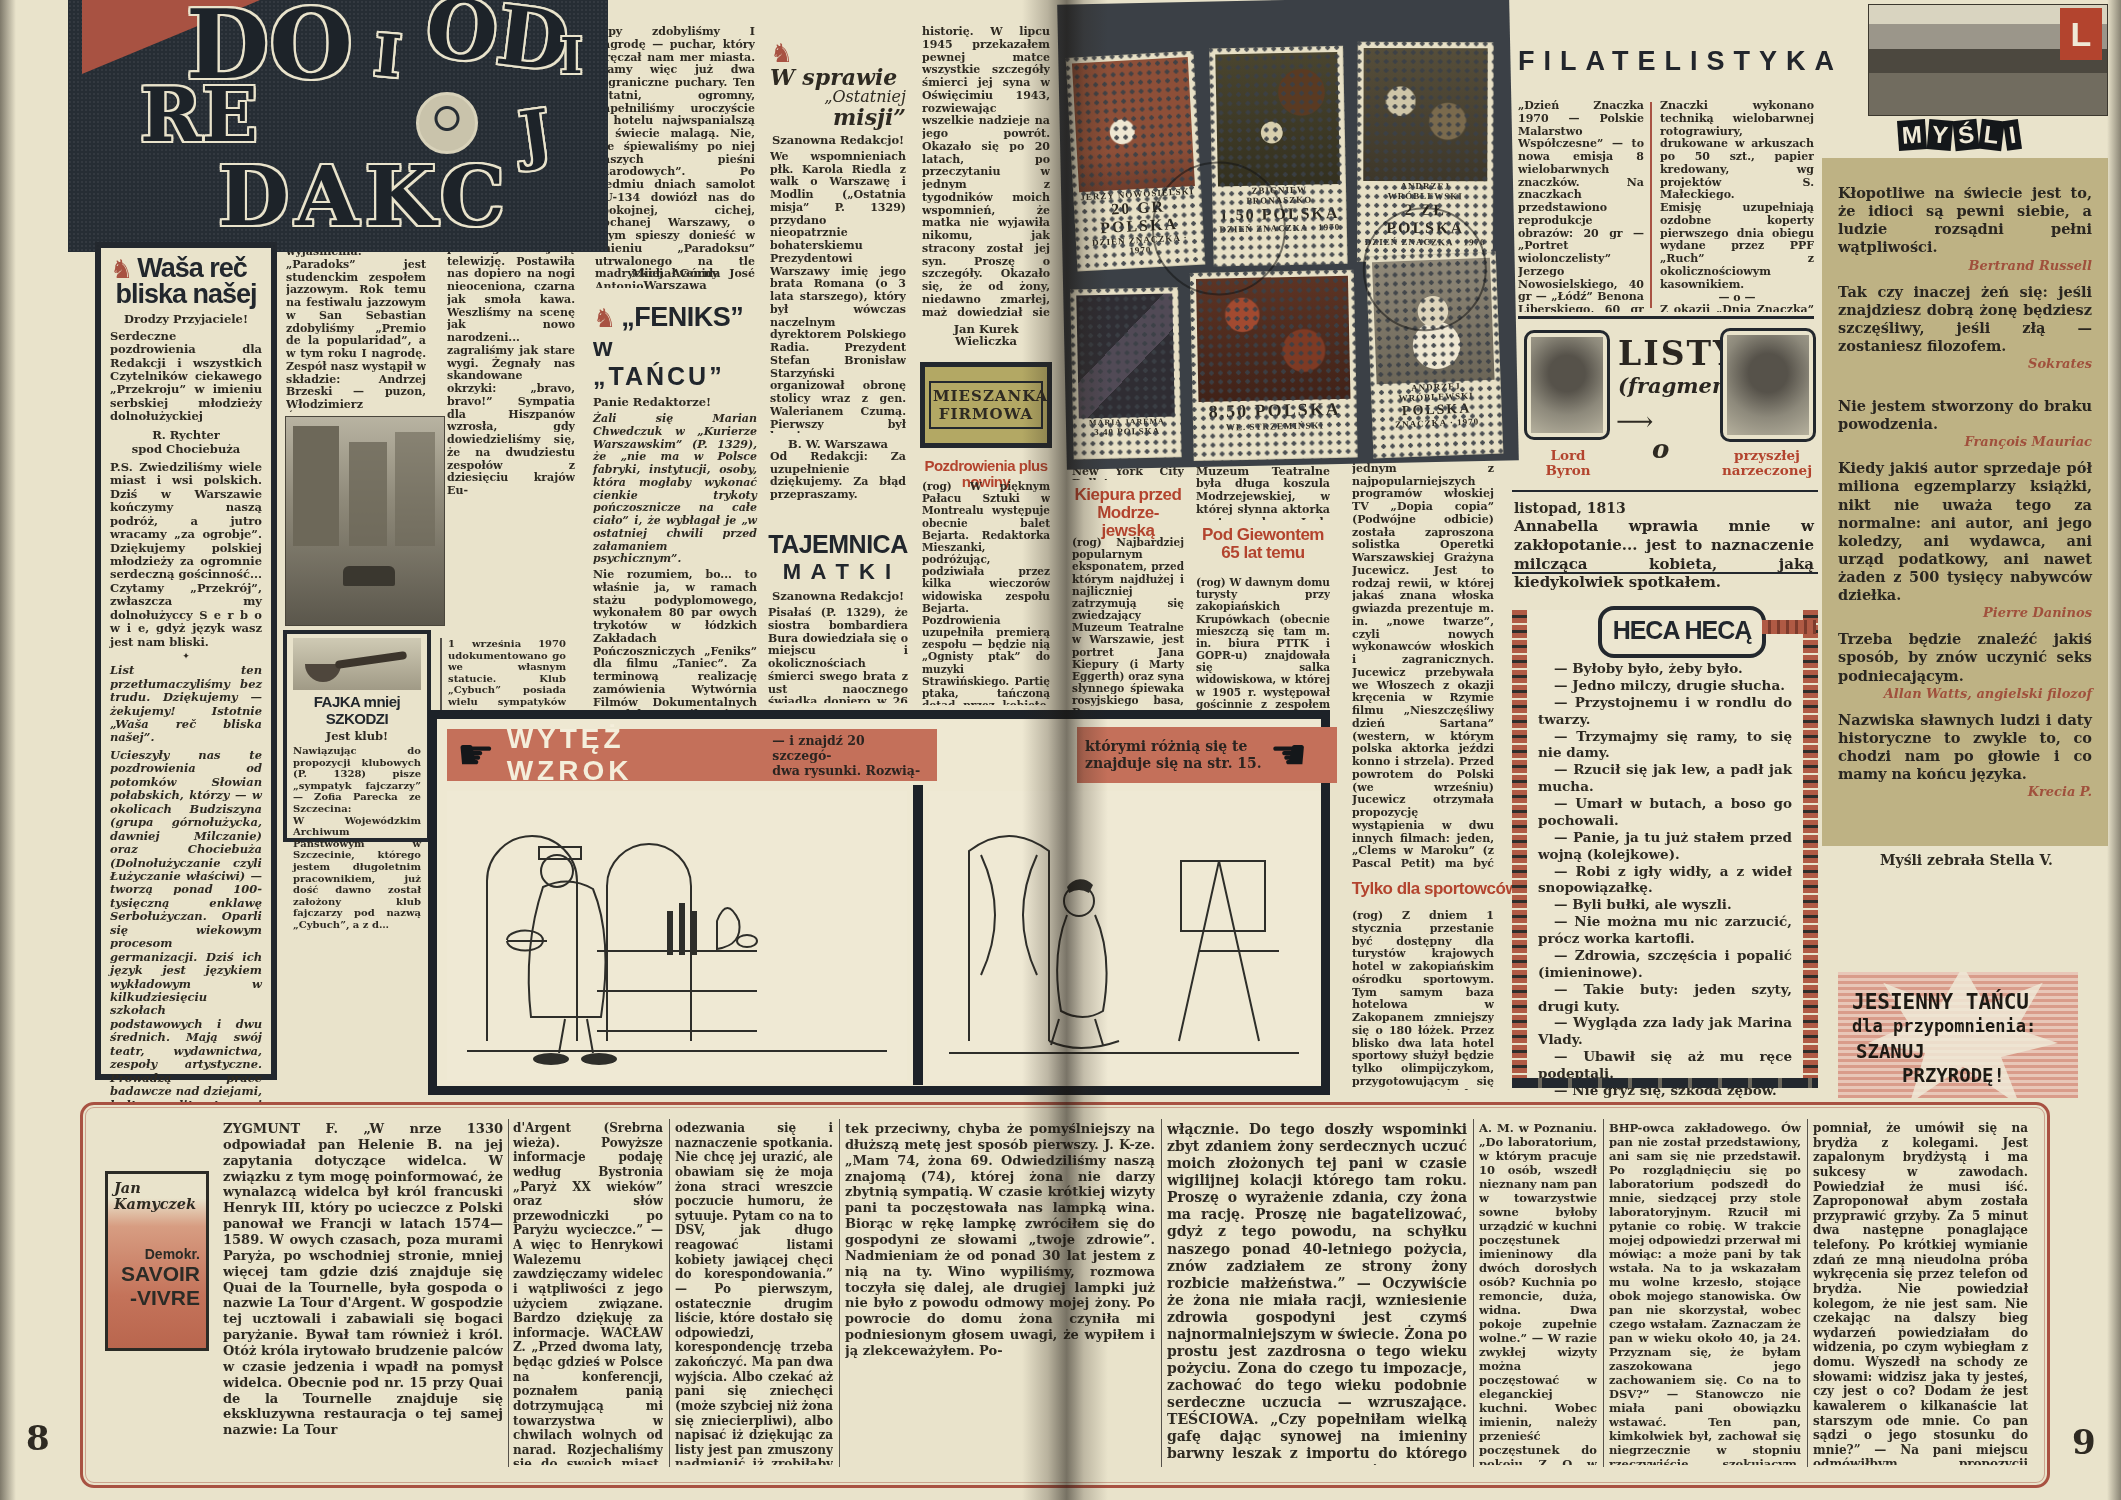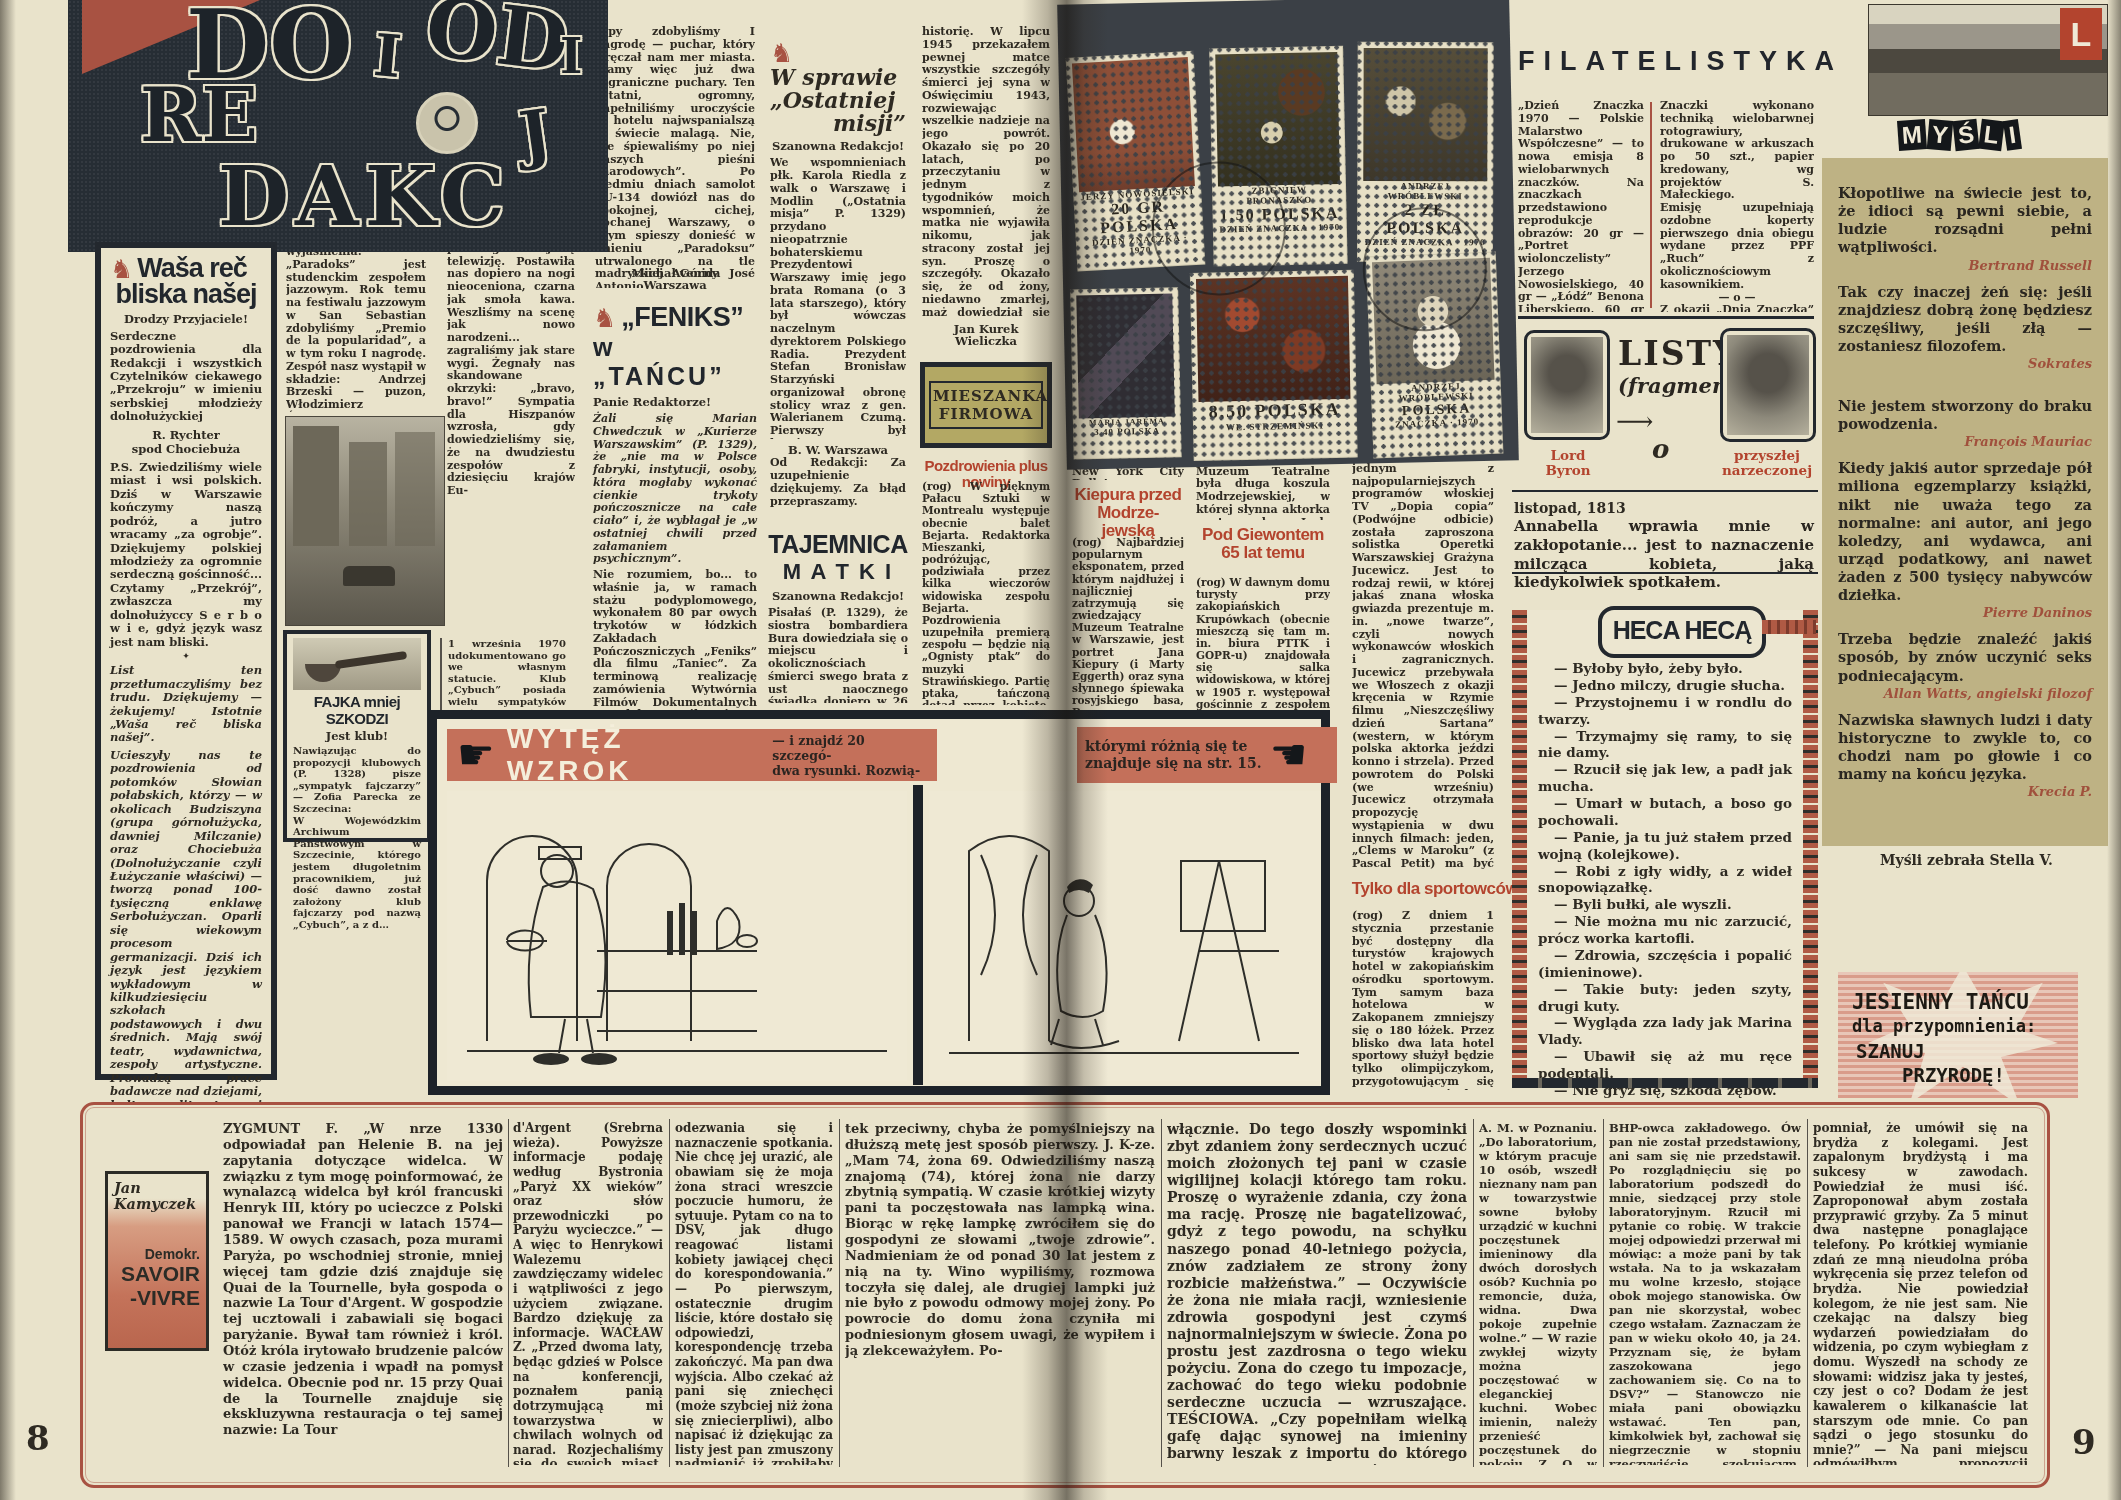--- a/index.html
+++ b/index.html
@@ -184,21 +184,21 @@
     <div class="body2" style="margin-top:3px;">Nie rozumiem, bo... to właśnie ja, w ramach stażu podyplomowego, wykonałem 80 par owych trykotów w łódzkich Zakładach Pończoszniczych „Feniks” dla filmu „Taniec”. Za terminową realizację zamówienia Wytwórnia Filmów Dokumentalnych przesłała „Feniksowi” w maju br. pisemne podziękowanie.</div>
     <div class="sig">mgr inż. St. Kowalczyk</div>
     <div class="sig" style="margin:0;">Łódź</div>
   </div>
 
   <div class="abs" style="left:770px;top:40px;width:136px;">
     <div style="display:flex;gap:4px;align-items:center;">
         <span class="knight">♞</span>
       </div>
     <div class="ital" style="font-size:22px;font-weight:700;line-height:1.05;">W sprawie</div>
-    <div class="ital" style="font-size:22px;font-weight:700;line-height:1.05;text-align:left;">„Ostatniej</div>
+    <div class="ital" style="font-size:16px;font-weight:400;line-height:1.05;text-align:right;">„Ostatniej</div>
     <div class="ital" style="font-size:22px;font-weight:700;line-height:1.05;text-align:right;">misji”</div>
     <div class="salut">Szanowna Redakcjo!</div>
     <div class="body2" style="height:282px;overflow:hidden;">We wspomnieniach płk. Karola Riedla z walk o Warszawę i Modlin („Ostatnia misja” P. 1329) przydano nieopatrznie bohaterskiemu Prezydentowi Warszawy imię jego brata Romana (o 3 lata starszego), który był wówczas naczelnym dyrektorem Polskiego Radia. Prezydent Stefan Bronisław Starzyński organizował obronę stolicy wraz z gen. Walerianem Czumą. Pierwszy był komisarzem cywilnym, drugi dowódcą wojskowym obrony Warszawy. Gen. Juliusz Rómmel do 7 września dowodził w kampanii wrześniowej armią „Łódź”, a od 9 września armią „Warszawa”, w której skład wchodziły wojska obrony Warszawy i Modlina. Tyle gwoli historycznej ścisłości.</div>
     <div class="sig">B. W. Warszawa</div>
     <div class="body2">Od Redakcji: Za uzupełnienie dziękujemy. Za błąd przepraszamy.</div>
   </div>
   <div class="abs" style="left:768px;top:530px;width:140px;">
     <div class="blackhead" style="font-size:25px;text-align:center;">TAJEMNICA</div>
     <div class="blackhead" style="font-size:22px;text-align:center;letter-spacing:2px;">M A T K I</div>
     <div class="salut">Szanowna Redakcjo!</div>

